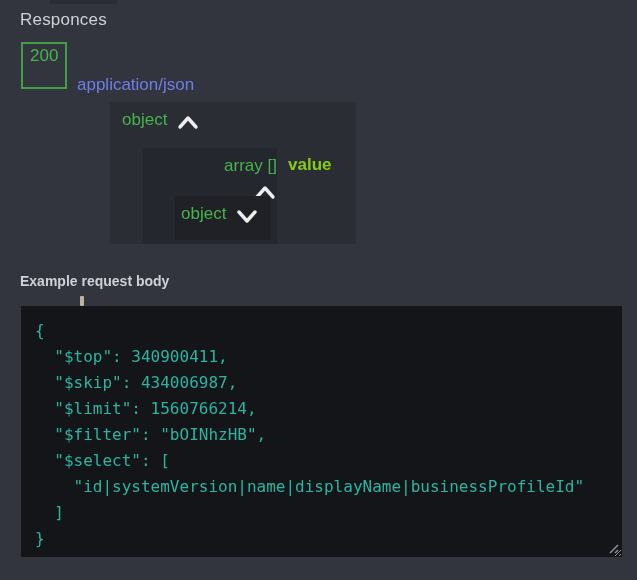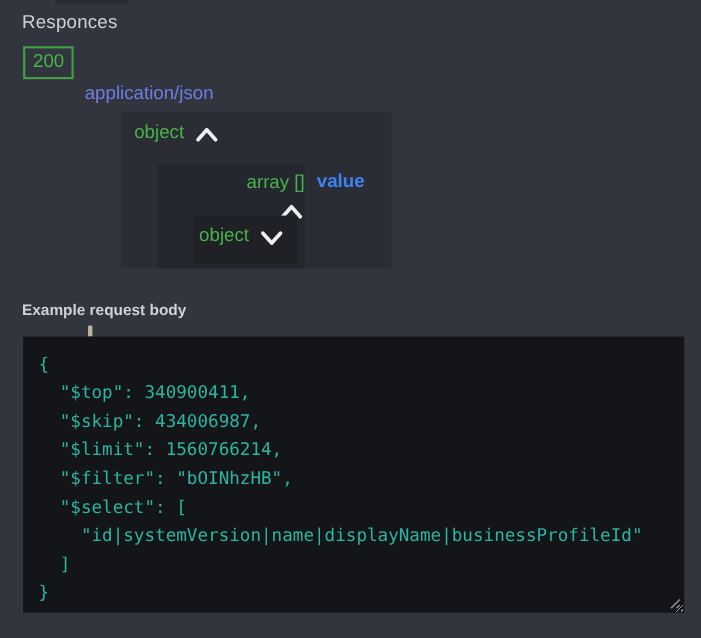--- a/index.html
+++ b/index.html
@@ -12,21 +12,21 @@
   .top-strip { position:absolute; left:50px; top:0; width:67px; height:4px; background:#2a2c33; }
 
   .responses-heading {
     position:absolute; left:20px; top:10px;
     font-size:17px; color:#ced1d5; letter-spacing:.2px;
   }
 
   .status-row { position:absolute; left:21px; top:42px; display:flex; align-items:center; gap:11px; }
   .status-badge {
     border:2px solid #3f9f42; color:#49b54b;
-    font-size:17px; padding:2px 7px 4px; line-height:1.2;
+    font-size:17px; padding:2px 7px 21px; line-height:1.2;
     background:transparent;
   }
   .status-desc { color:#d5d7da; font-size:17px; }
 
   .content-type {
     position:absolute; left:77px; top:75px;
     color:#6e7ee6; font-weight:normal; font-size:17px; cursor:pointer;
   }
 
   
@@ -34,21 +34,21 @@
   .node-row { display:flex; align-items:flex-end; gap:9px; }
   .node-label { color:#47b34a; font-size:17px; }
   .chev { display:block; cursor:pointer; }
   .schema-root > .node-row { padding:8px 0 0 12px; }
   .schema-array-box { position:absolute; left:33px; top:46px; width:134px; height:96px; background:#25272f; }
   .schema-array-box > .node-row { padding:8px 0 0 5px;flex-direction:column; }
   .schema-item-box { position:absolute; left:32px; top:48px; width:95px; height:44px; background:#1f2127; }
   .schema-item-box > .node-row { padding:8px 0 0 6px; }
   .schema-value-label {
     position:absolute; left:178px; top:53px;
-    color:#3b82f6; font-weight:bold; font-size:17px;
+    color:#84cc16; font-weight:bold; font-size:17px;
   }
 
   .example-heading {
     position:absolute; left:20px; top:273px;
     font-size:14px; font-weight:bold; color:#ced1d5;
   }
 
   .code-wrap { position:absolute; left:21px; top:306px; width:601px; height:251px; }
   .code-area {
     width:100%; height:100%; box-sizing:border-box;

